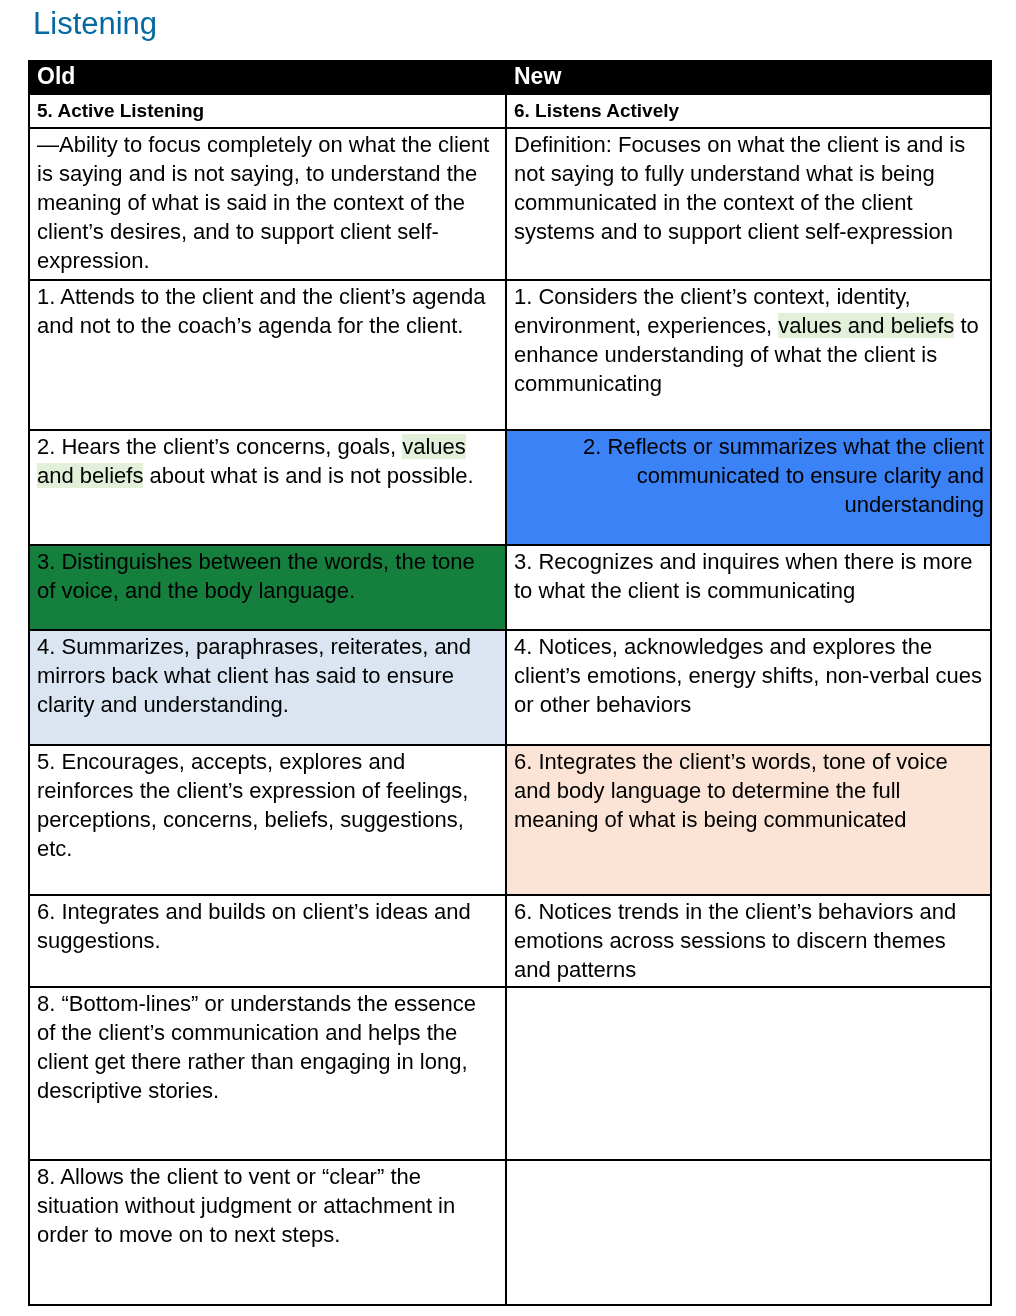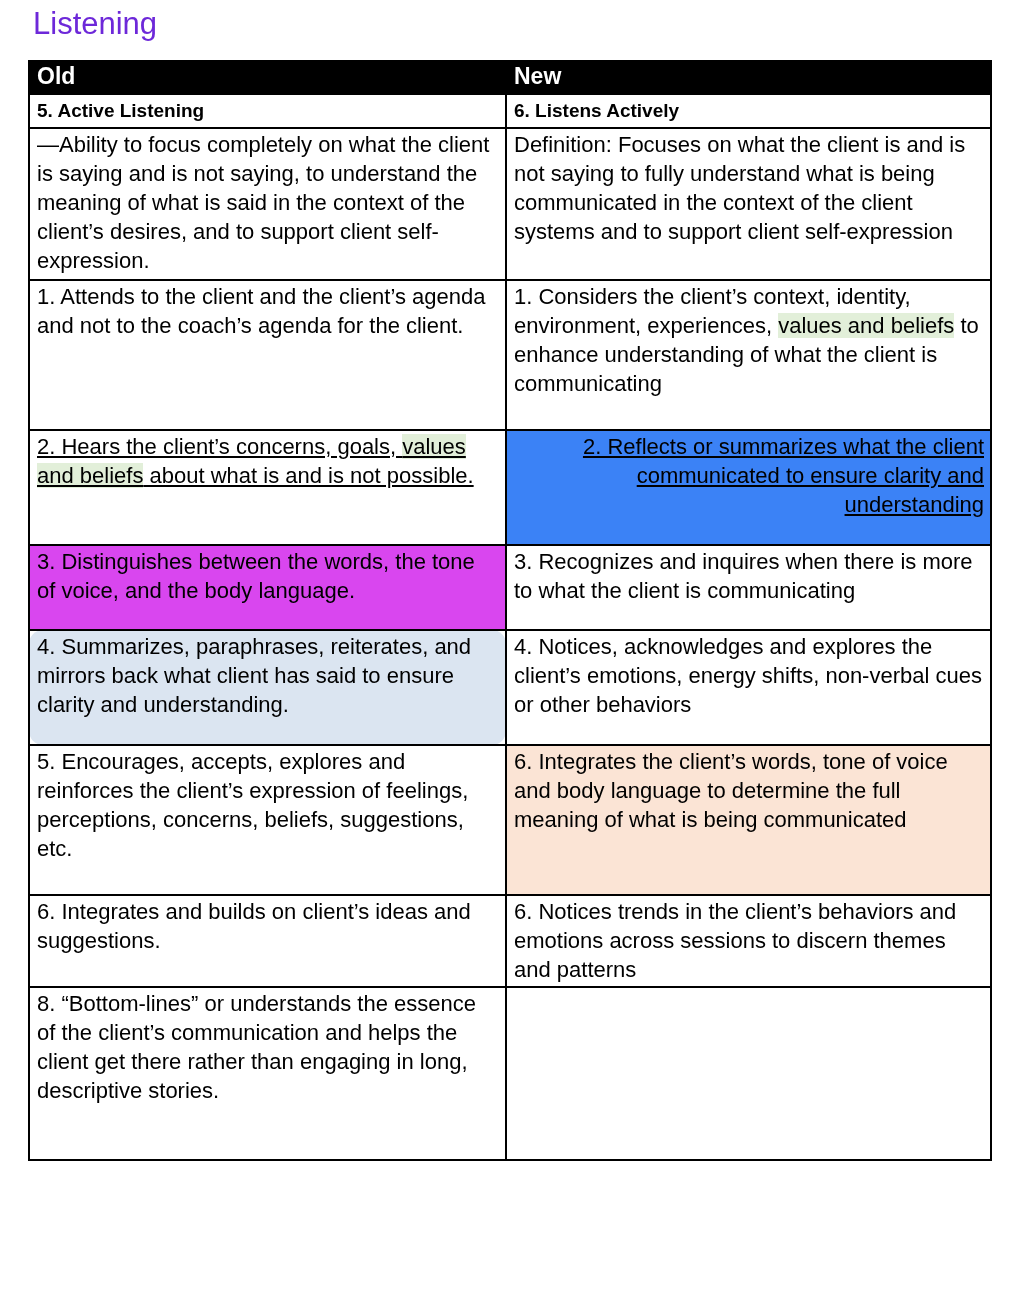--- a/index.html
+++ b/index.html
@@ -17,21 +17,21 @@
     box-sizing: border-box;
   }
   .page-title {
     position: absolute;
     left: 33px;
     top: 6px;
     font-size: 31px;
     font-weight: 400;
     letter-spacing: 0px;
     margin: 0;
-    color: #6d28d9;
+    color: #0369a1;
   }
   table.cmp {
     position: absolute;
     left: 28px;
     top: 60px;
     width: 962px;
     border-collapse: collapse;
     table-layout: fixed;
     font-size: 22px;
     line-height: 29px;
@@ -57,21 +57,21 @@
   }
   tr.subheader-row td {
     font-weight: 700;
     font-size: 19px;
   }
   
   tr.header-row    { height: 28px; }
   tr.subheader-row { height: 30px; }
   tr.row-def { height: 152px; }
   tr.row-1   { height: 150px; margin-top: 17px; }
-  tr.row-2   { height: 115px; text-decoration: underline; }
+  tr.row-2   { height: 115px; }
   tr.row-3   { height: 85px;  }
   tr.row-4   { height: 115px; }
   tr.row-5   { height: 150px; }
   tr.row-6   { height: 90px;  }
   tr.row-7   { height: 173px; }
   tr.row-8   { height: 145px; }
   span.hl {  }
 </style>
 </head>
 <body>
@@ -106,40 +106,44 @@
       <td>1. Attends to the client and the client’s agenda and not to the coach’s agenda for the client.</td>
       <td><span>1. Considers the client’s context, identity, environment, experiences, </span><span class="hl" data-bg="colors.highlight_green" style="background-color: rgb(226, 239, 217);">values and beliefs</span><span> to enhance understanding of what the client is communicating</span></td>
     </tr>
 
     <tr class="row-2">
       <td><span>2. Hears the client’s concerns, goals, </span><span class="hl" data-bg="colors.highlight_green" style="background-color: rgb(226, 239, 217);">values and beliefs</span><span> about what is and is not possible.</span></td>
       <td data-bg="colors.cell_blue" style="background-color: #3b82f6; text-align: right;">2. Reflects or summarizes what the client communicated to ensure clarity and understanding</td>
     </tr>
 
     <tr class="row-3">
-      <td data-bg="colors.cell_orange" style="background-color: #d946ef;">3. Distinguishes between the words, the tone of voice, and the body language.</td>
+      <td data-bg="colors.cell_orange" style="background-color: #15803d;">3. Distinguishes between the words, the tone of voice, and the body language.</td>
       <td>3. Recognizes and inquires when there is more to what the client is communicating</td>
     </tr>
 
     <tr class="row-4">
-      <td data-bg="colors.cell_blue" style="background-color: rgb(219, 229, 241); border-radius: 14px;">4. Summarizes, paraphrases, reiterates, and mirrors back what client has said to ensure clarity and understanding.</td>
+      <td data-bg="colors.cell_blue" style="background-color: rgb(219, 229, 241);">4. Summarizes, paraphrases, reiterates, and mirrors back what client has said to ensure clarity and understanding.</td>
       <td>4. Notices, acknowledges and explores the client’s emotions, energy shifts, non-verbal cues or other behaviors</td>
     </tr>
 
     <tr class="row-5">
       <td>5. Encourages, accepts, explores and reinforces the client’s expression of feelings, perceptions, concerns, beliefs, suggestions, etc.</td>
       <td data-bg="colors.cell_orange" style="background-color: rgb(251, 228, 213);">6. Integrates the client’s words, tone of voice and body language to determine the full meaning of what is being communicated</td>
     </tr>
 
     <tr class="row-6">
       <td>6. Integrates and builds on client’s ideas and suggestions.</td>
       <td>6. Notices trends in the client’s behaviors and emotions across sessions to discern themes and patterns</td>
     </tr>
 
     <tr class="row-7">
       <td>8. “Bottom-lines” or understands the essence of the client’s communication and helps the client get there rather than engaging in long, descriptive stories.</td>
       <td></td>
     </tr>
 
+    <tr class="row-8">
+      <td>8. Allows the client to vent or “clear” the situation without judgment or attachment in order to move on to next steps.</td>
+      <td></td>
+    </tr>
 
   </tbody>
     </table>
 </div>
 
 </body></html>

